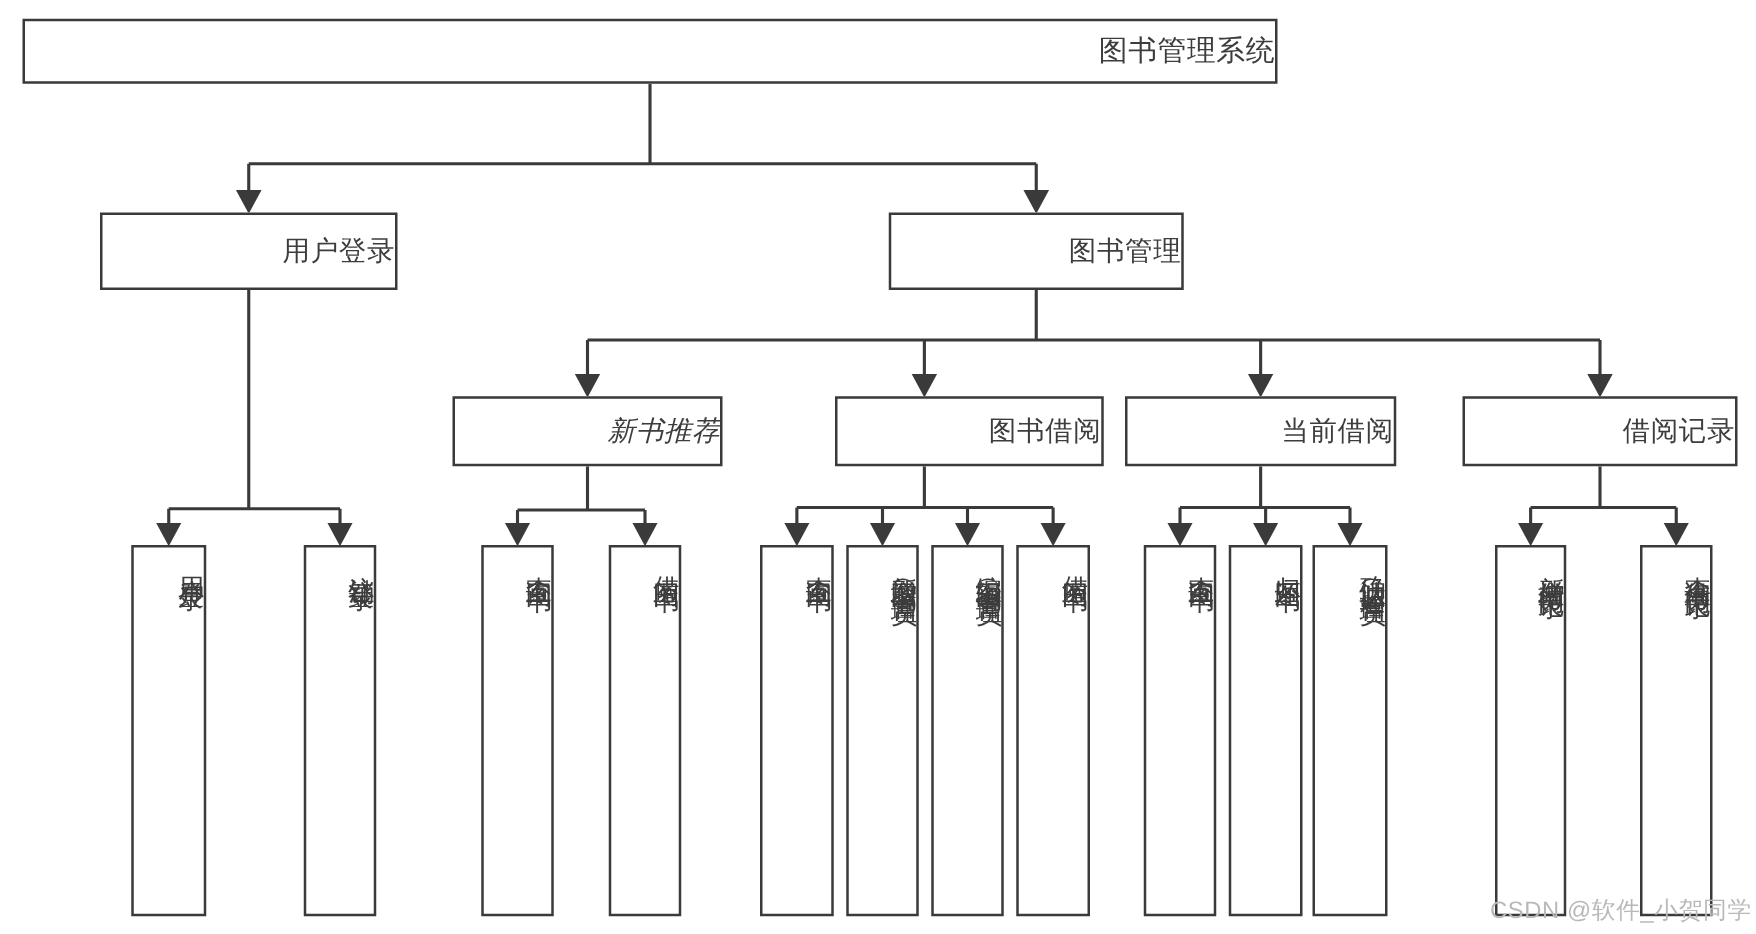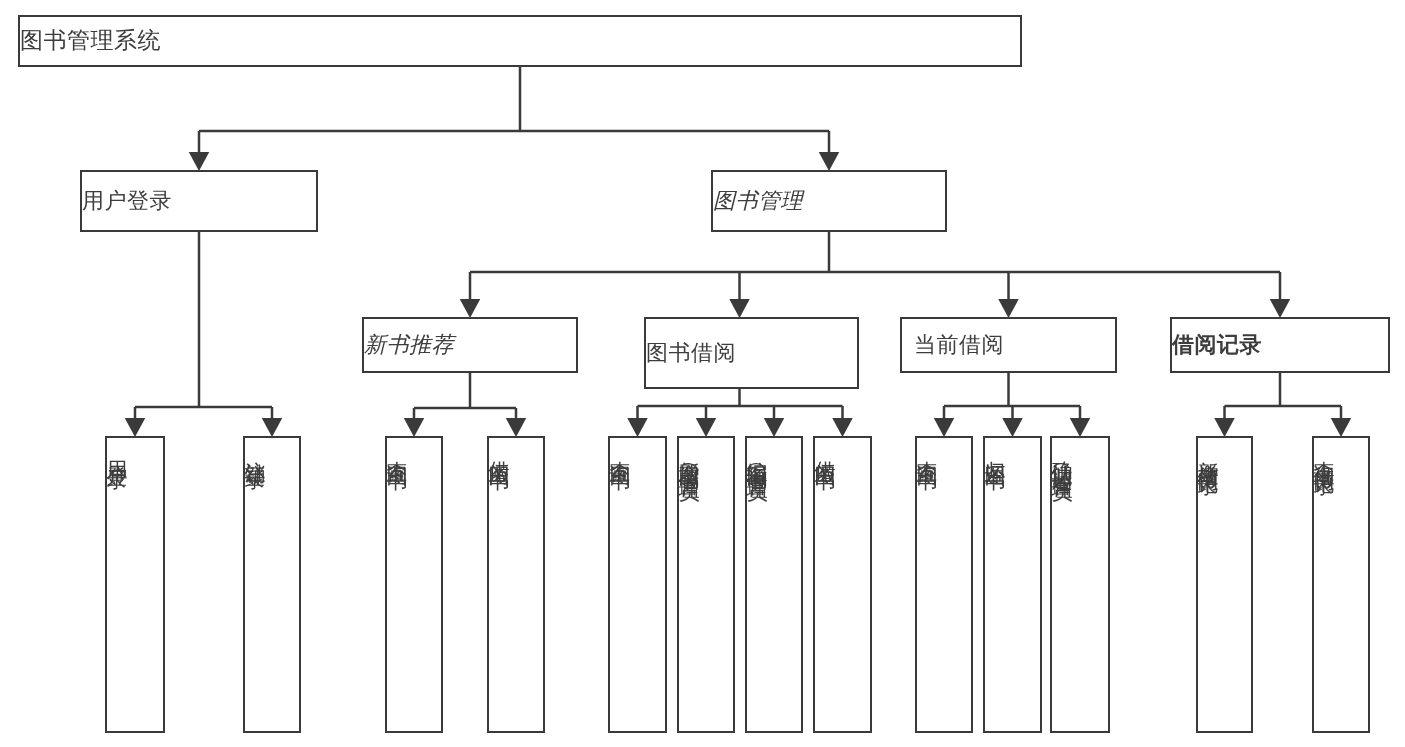--- a/index.html
+++ b/index.html
@@ -26,21 +26,21 @@
     height: 747px;
     pointer-events: none;
   }
   .node {
     position: absolute;
     box-sizing: border-box;
     background: #ffffff;
     border: 2.5px solid #3a3a3a;
     display: flex;
     align-items: center;
-    justify-content: flex-start;
+    justify-content: flex-end;
     overflow: hidden;
   }
   .node-label {
     color: #3d3d3d;
     line-height: 1.12;
     text-align: center;
     white-space: pre-line;
     letter-spacing: 0.5px;
   }
   .node.horizontal .node-label {
@@ -117,33 +117,33 @@
       </g>
   </svg>
 
   <div id="node-layer">
       <div class="node root horizontal" style="left: 18px; top: 15px; width: 1004px; height: 52px;">
         <span class="node-label">图书管理系统</span>
       </div>
       <div class="node horizontal" style="left: 80px; top: 170px; width: 238px; height: 62px;">
         <span class="node-label">用户登录</span>
       </div>
-      <div class="node horizontal" style="left: 711px; top: 170px; width: 236px; height: 62px; font-style: italic;">
+      <div class="node horizontal" style="left: 711px; top: 170px; width: 236px; height: 62px;">
         <span class="node-label">图书管理</span>
       </div>
       <div class="node horizontal" style="left: 362px; top: 317px; width: 216px; height: 56px; font-style: italic;">
         <span class="node-label">新书推荐</span>
       </div>
-      <div class="node horizontal" style="left: 644px; top: 317px; width: 215px; height: 72px;">
+      <div class="node horizontal" style="left: 668px; top: 317px; width: 215px; height: 56px;">
         <span class="node-label">图书借阅</span>
       </div>
       <div class="node horizontal" style="left: 900px; top: 317px; width: 217px; height: 56px; padding-left: 12px;">
         <span class="node-label">当前借阅</span>
       </div>
-      <div class="node horizontal" style="left: 1170px; top: 317px; width: 220px; height: 56px; font-weight: bold;">
+      <div class="node horizontal" style="left: 1170px; top: 317px; width: 220px; height: 56px;">
         <span class="node-label">借阅记录</span>
       </div>
       <div class="node vertical" style="left: 105px; top: 436px; width: 60px; height: 297px;">
         <span class="node-label">用户登录</span>
       </div>
       <div class="node vertical" style="left: 243px; top: 436px; width: 58px; height: 297px;">
         <span class="node-label">注销登录</span>
       </div>
       <div class="node vertical" style="left: 385px; top: 436px; width: 58px; height: 297px;">
         <span class="node-label">查询图书</span>
@@ -173,13 +173,14 @@
         <span class="node-label">确认归还（管理员）</span>
       </div>
       <div class="node vertical" style="left: 1196px; top: 436px; width: 57px; height: 297px;">
         <span class="node-label">新增借阅记录</span>
       </div>
       <div class="node vertical" style="left: 1312px; top: 436px; width: 58px; height: 297px;">
         <span class="node-label">查询借阅记录</span>
       </div>
     </div>
 
+  <div class="watermark" style="left: 1192px; top: 715px;">CSDN @软件_小贺同学</div>
 </div>
 
 </body></html>

